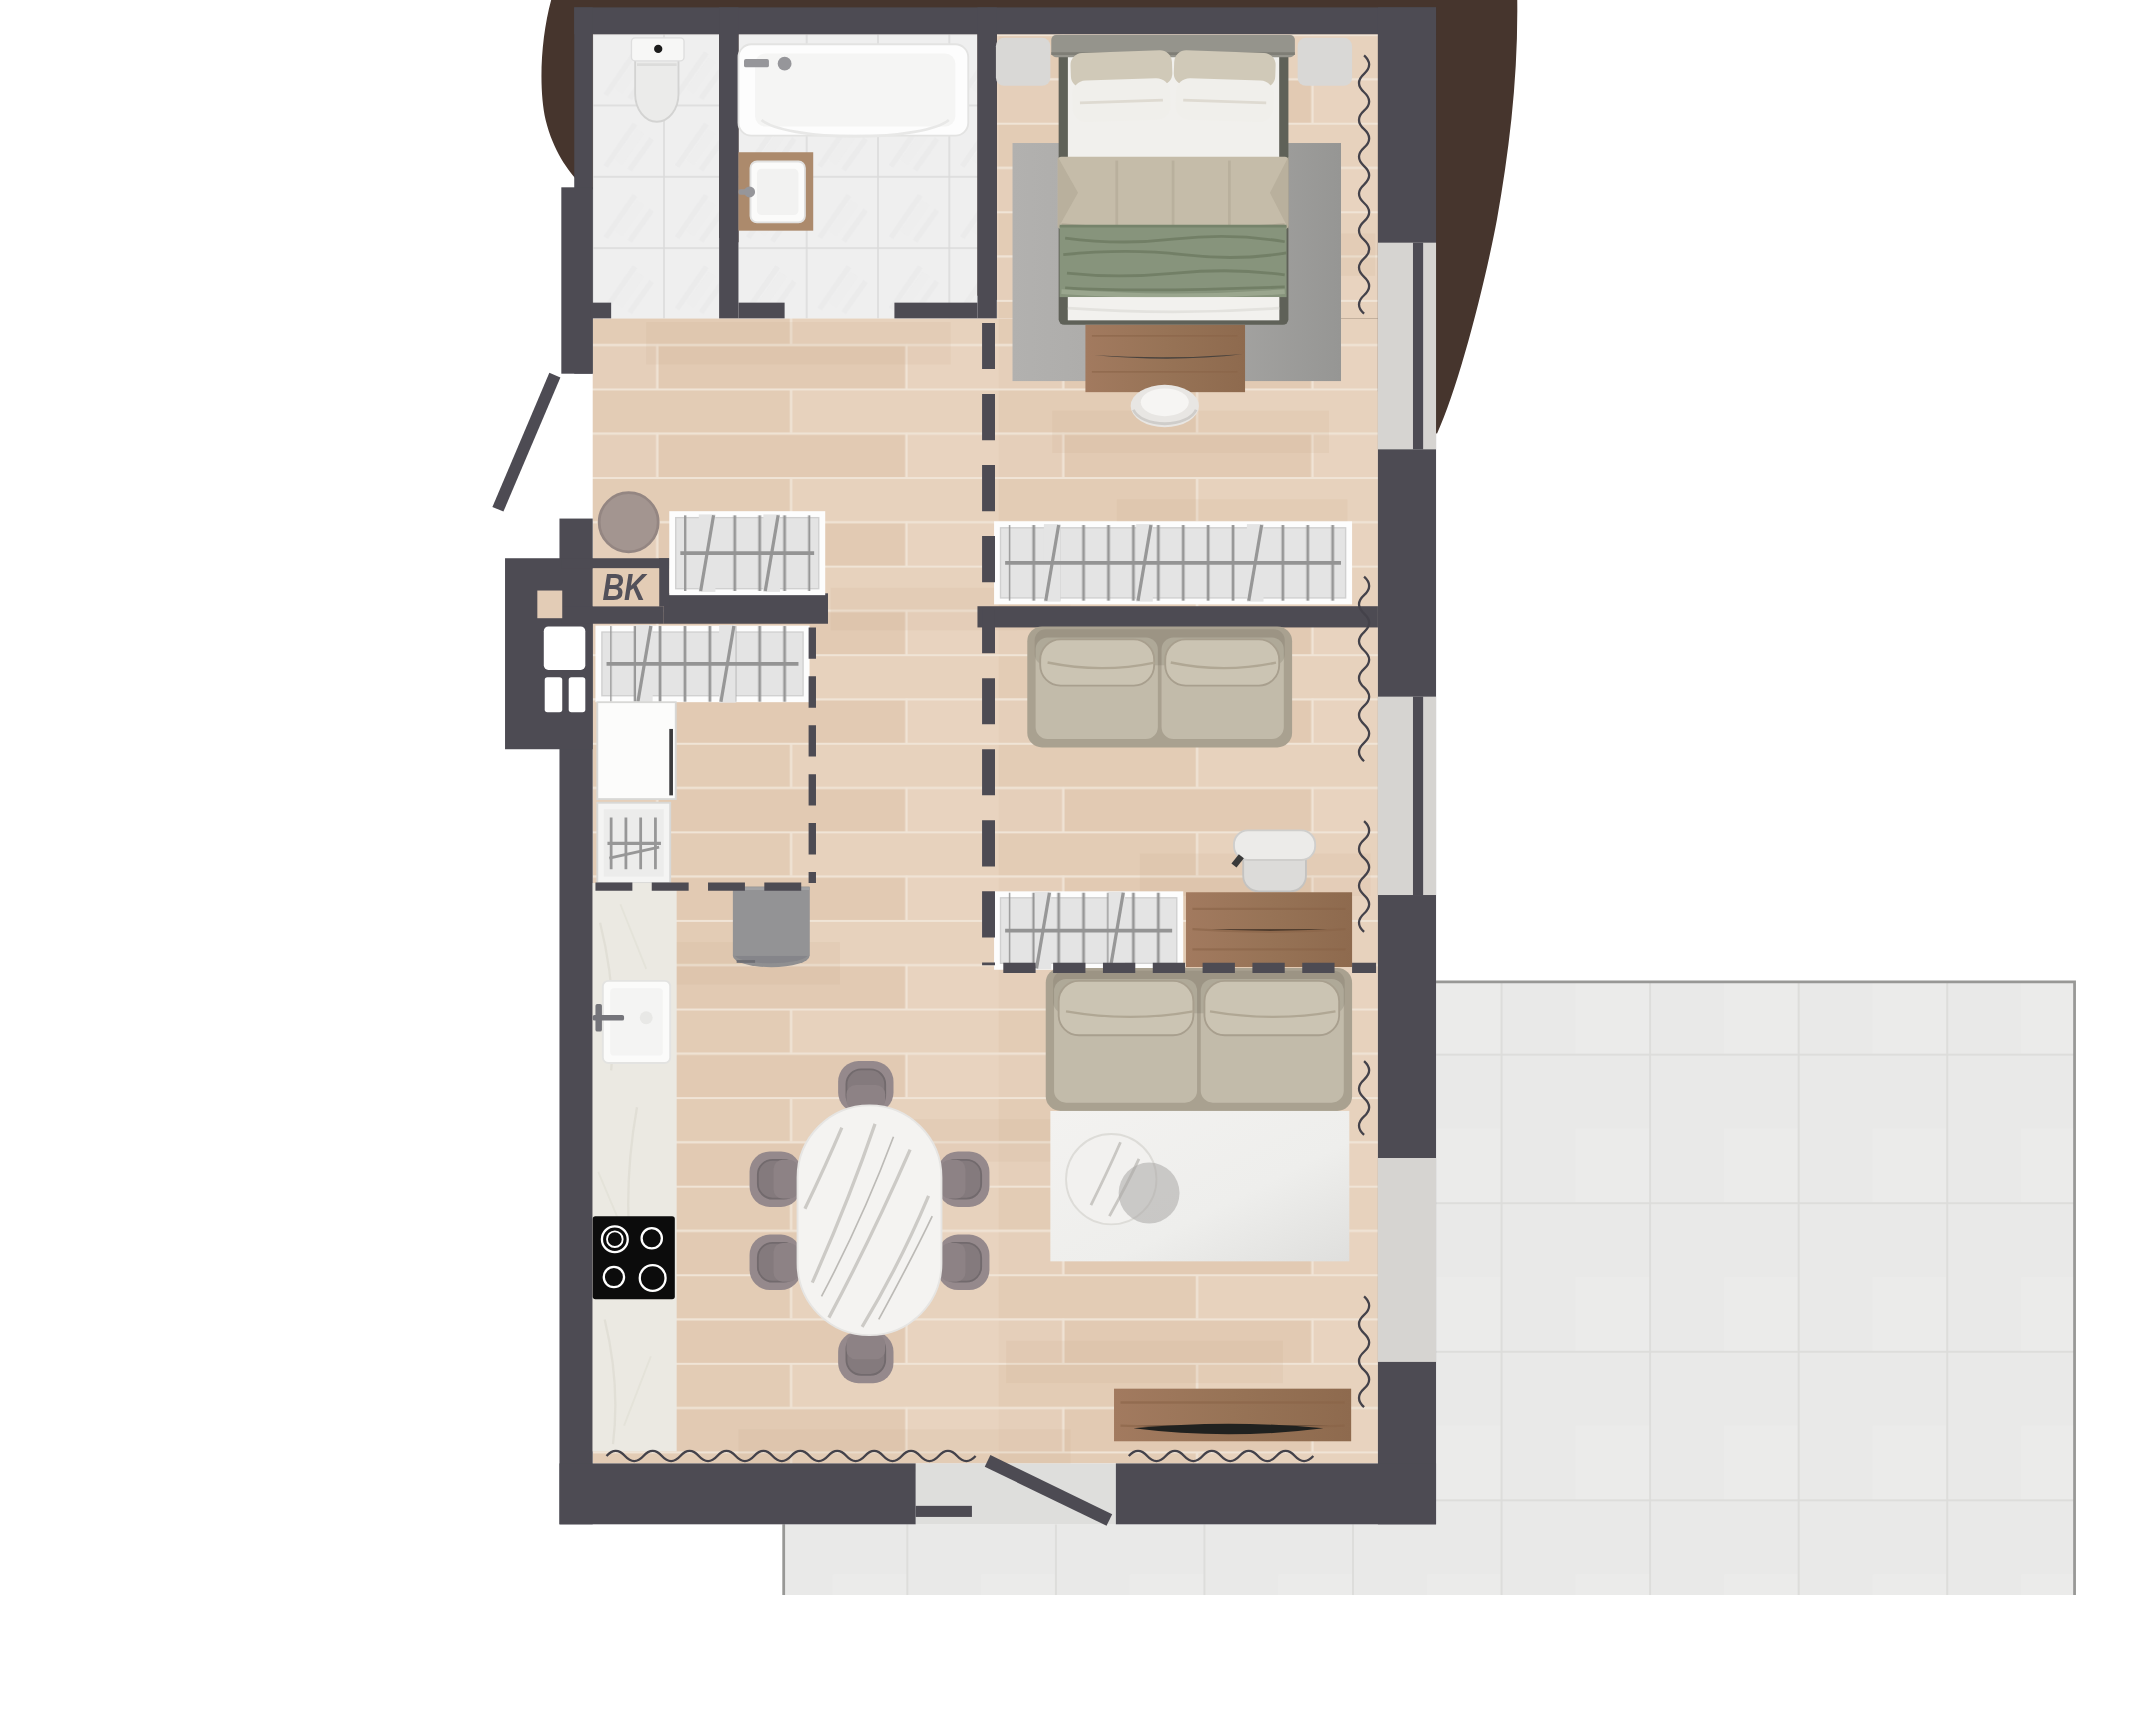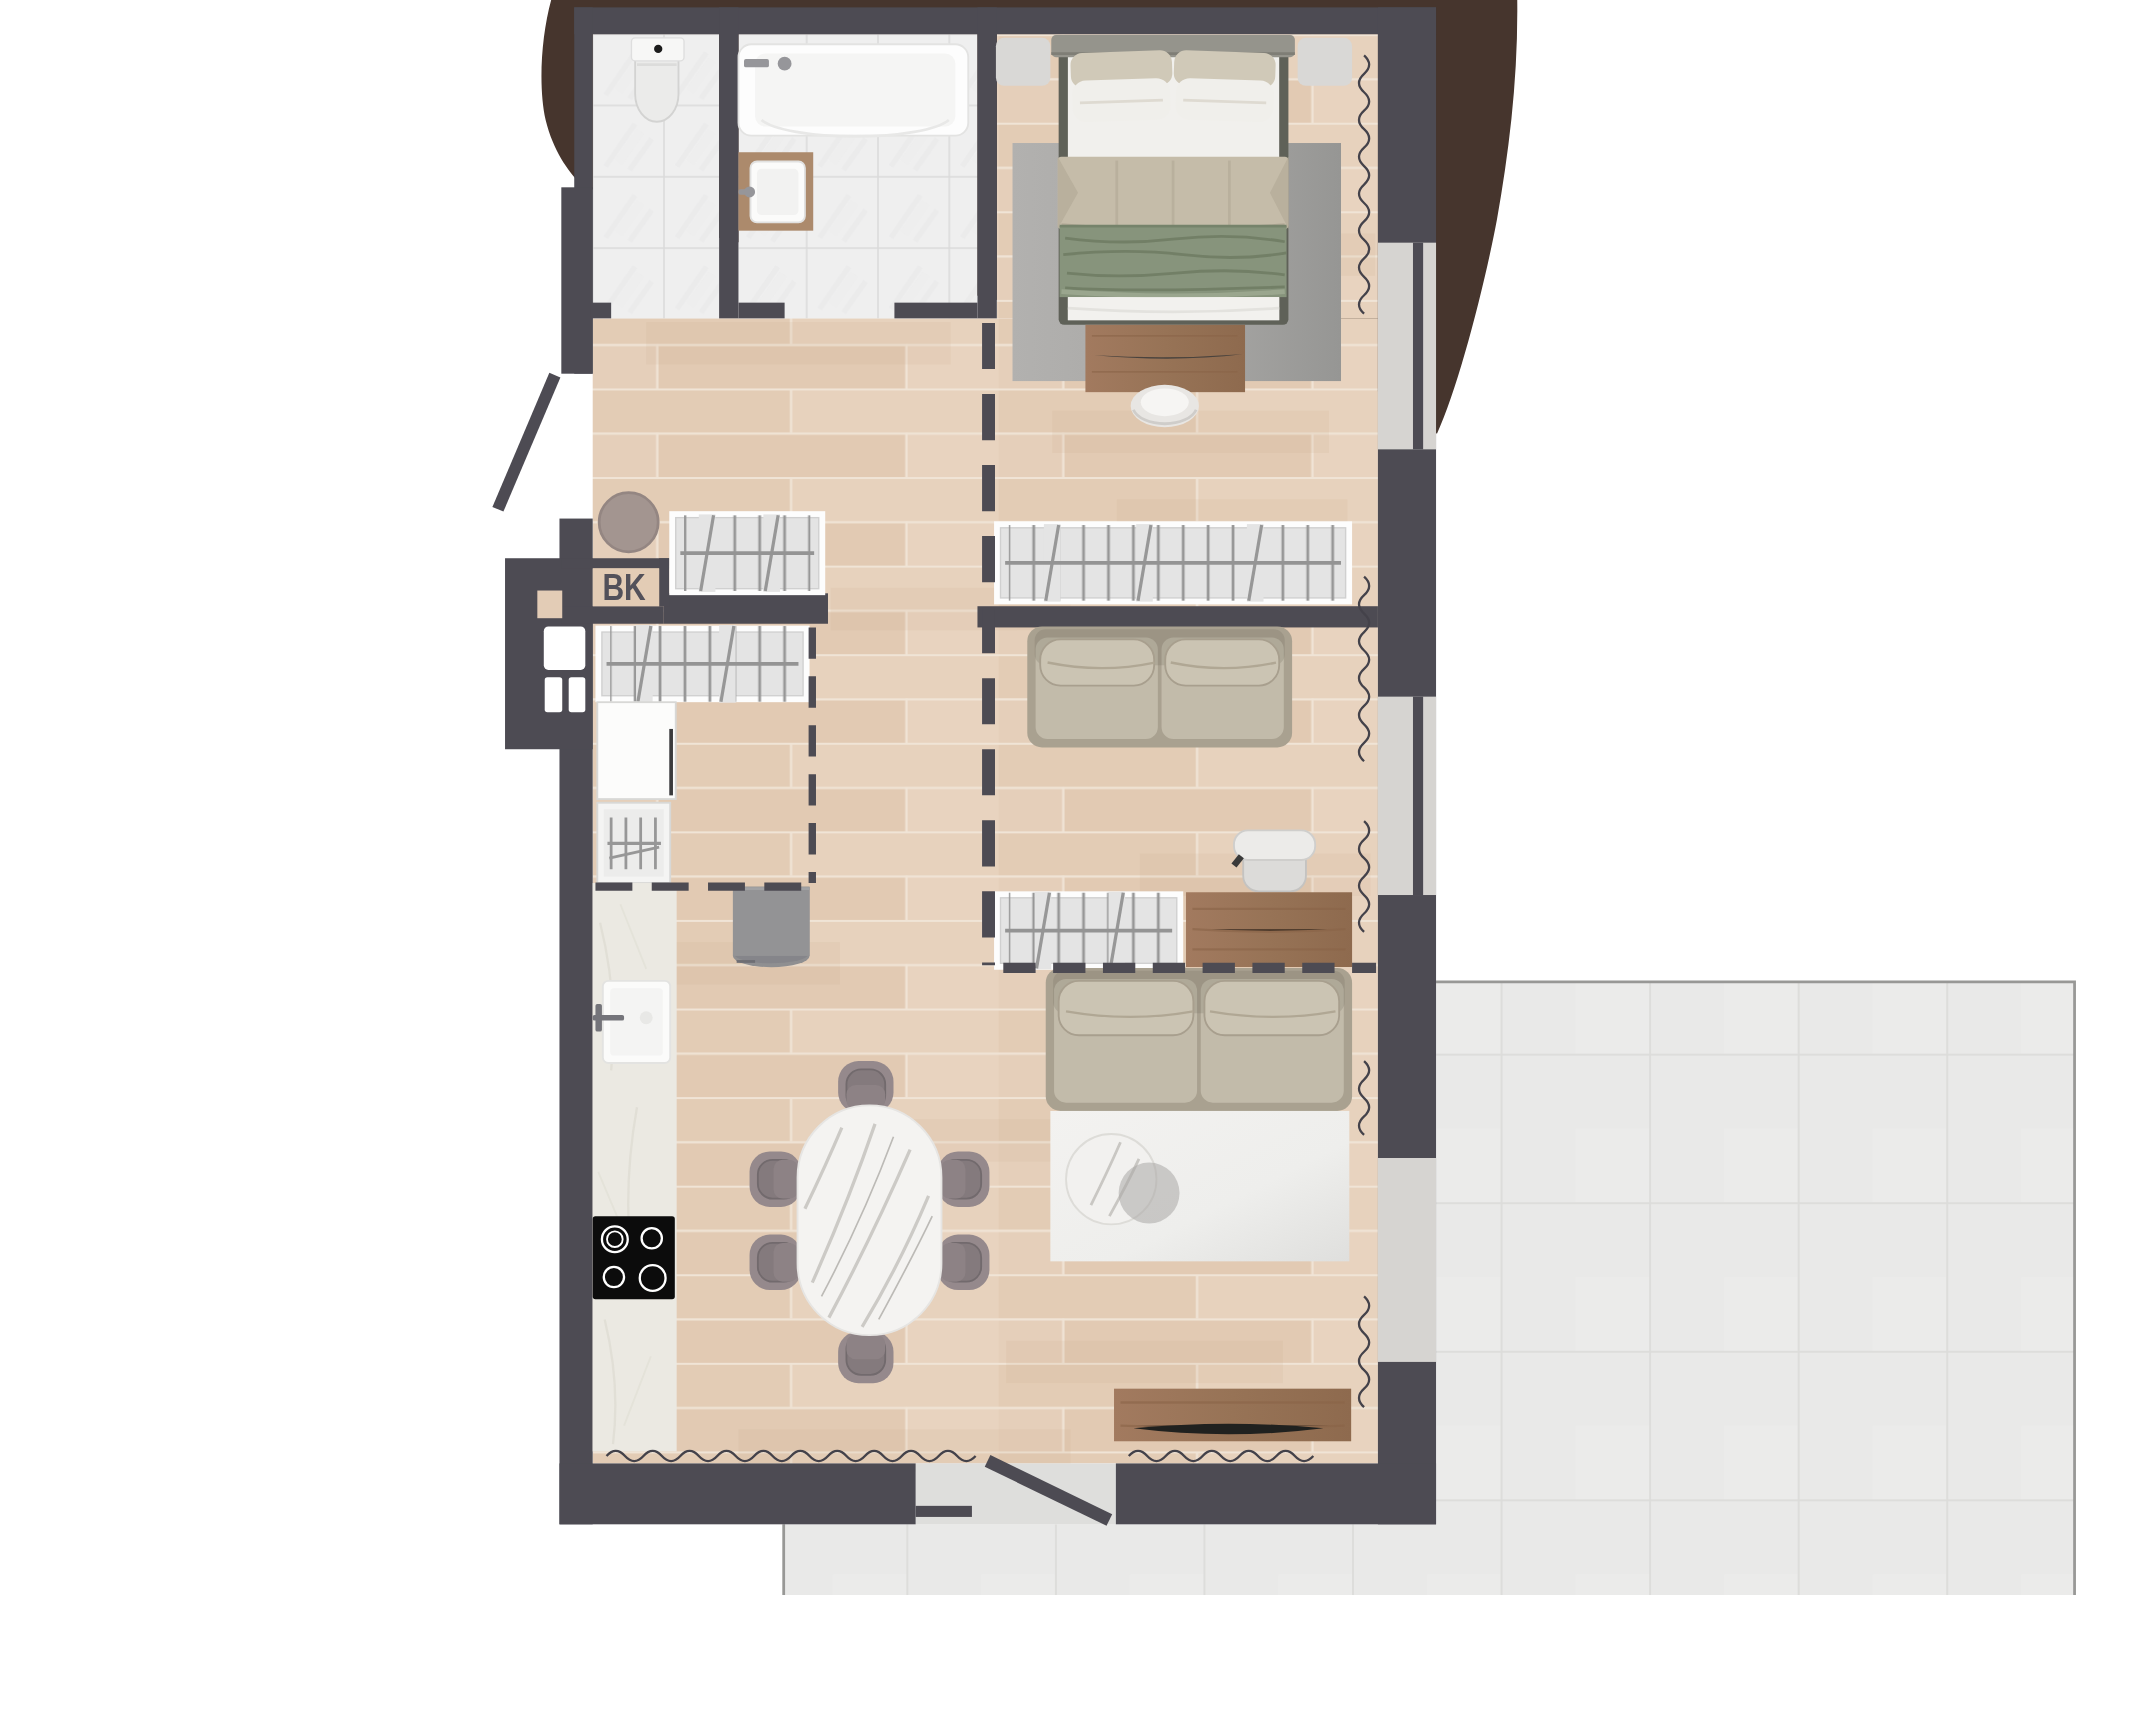--- a/index.html
+++ b/index.html
@@ -1,16 +1,16 @@
 <!DOCTYPE html>
 <html style="font-size:14.8px"><head><meta charset="utf-8">
 <style>
 html,body{margin:0;padding:0;background:#ffffff;}
 *{font-family:"Liberation Sans",sans-serif;}
-#plan{position:relative;width:2145px;height:1595px;background:#ffffff;overflow:hidden;}
+#plan{position:relative;width:2145px;height:1595px;background:#ffffff;overflow:hidden;font-style:italic;}
 </style></head><body>
 
 <div id="plan">
 <svg width="2145" height="1731" viewBox="0 0 2324 1876">
 <defs>
 <pattern id="wood" x="642" y="37" width="440" height="96" patternUnits="userSpaceOnUse">
   <rect width="440" height="96" fill="#e5cfba"></rect>
   <rect y="0" width="440" height="48" fill="#e7d2bd"></rect>
   <rect x="0" y="0" width="215" height="48" fill="#e3ccb5"></rect>
   <rect x="70" y="48" width="270" height="48" fill="#e2cab3"></rect>

